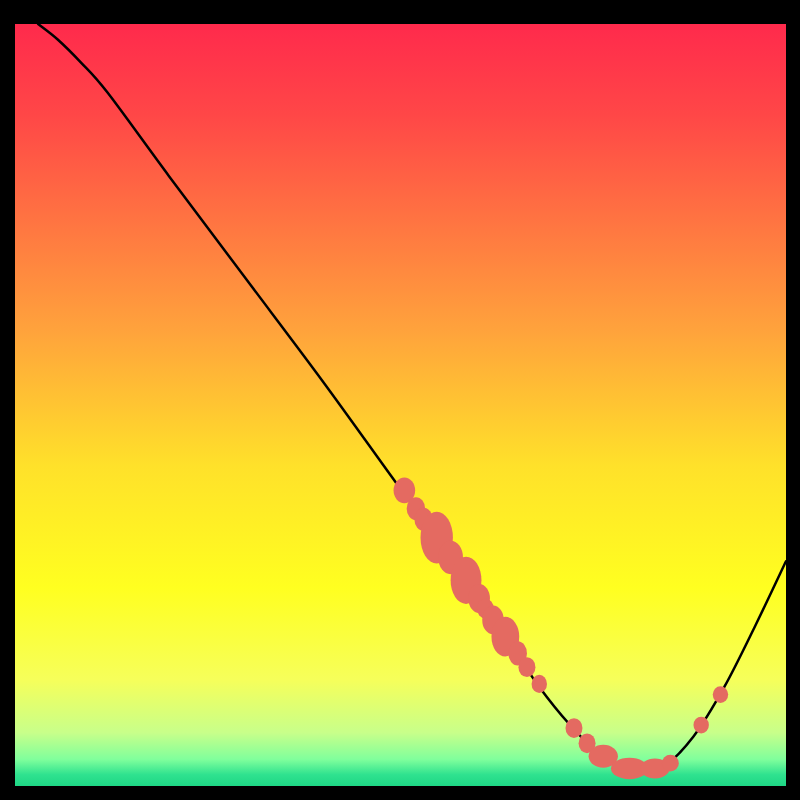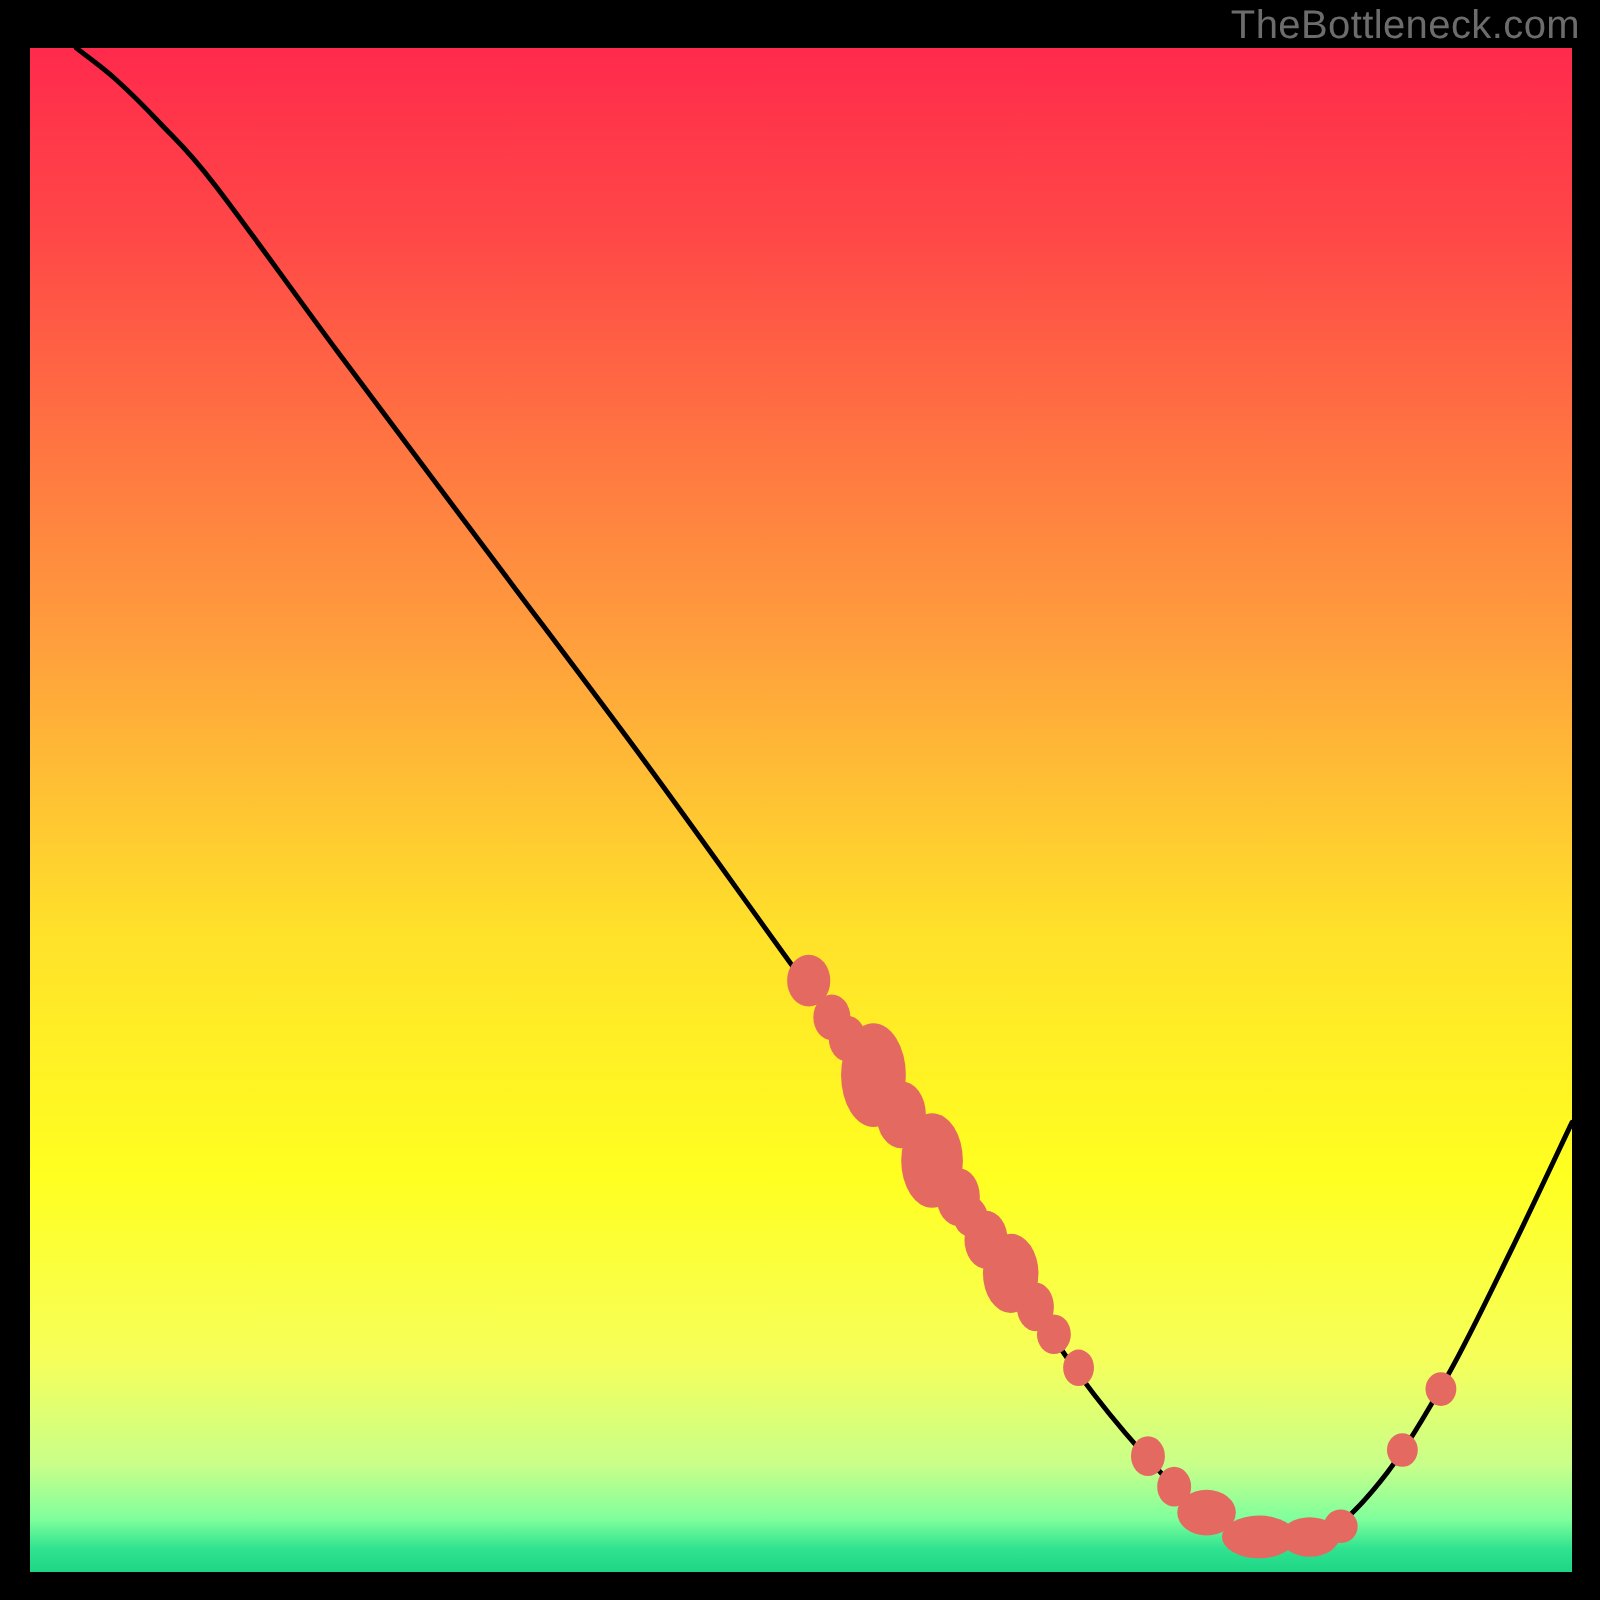--- a/index.html
+++ b/index.html
@@ -50,21 +50,20 @@
   }
   .marker {
     fill: #e46a61;
     stroke: none;
   }
 </style>
 </head>
 <body>
 
 <div class="stage">
-  <div class="watermark">TheBottleneck.com</div>
 
   <div class="plot-box">
     <svg viewBox="0 0 775 766" preserveAspectRatio="none">
       <defs>
         <linearGradient id="bg-grad" x1="0" y1="0" x2="0" y2="1">
             <stop offset="0%" stop-color="#ff2a4c"></stop>
             <stop offset="12%" stop-color="#ff4747"></stop>
             <stop offset="40%" stop-color="#ffa23c"></stop>
             <stop offset="57.99999999999999%" stop-color="#ffe12a"></stop>
             <stop offset="74%" stop-color="#ffff20"></stop>

